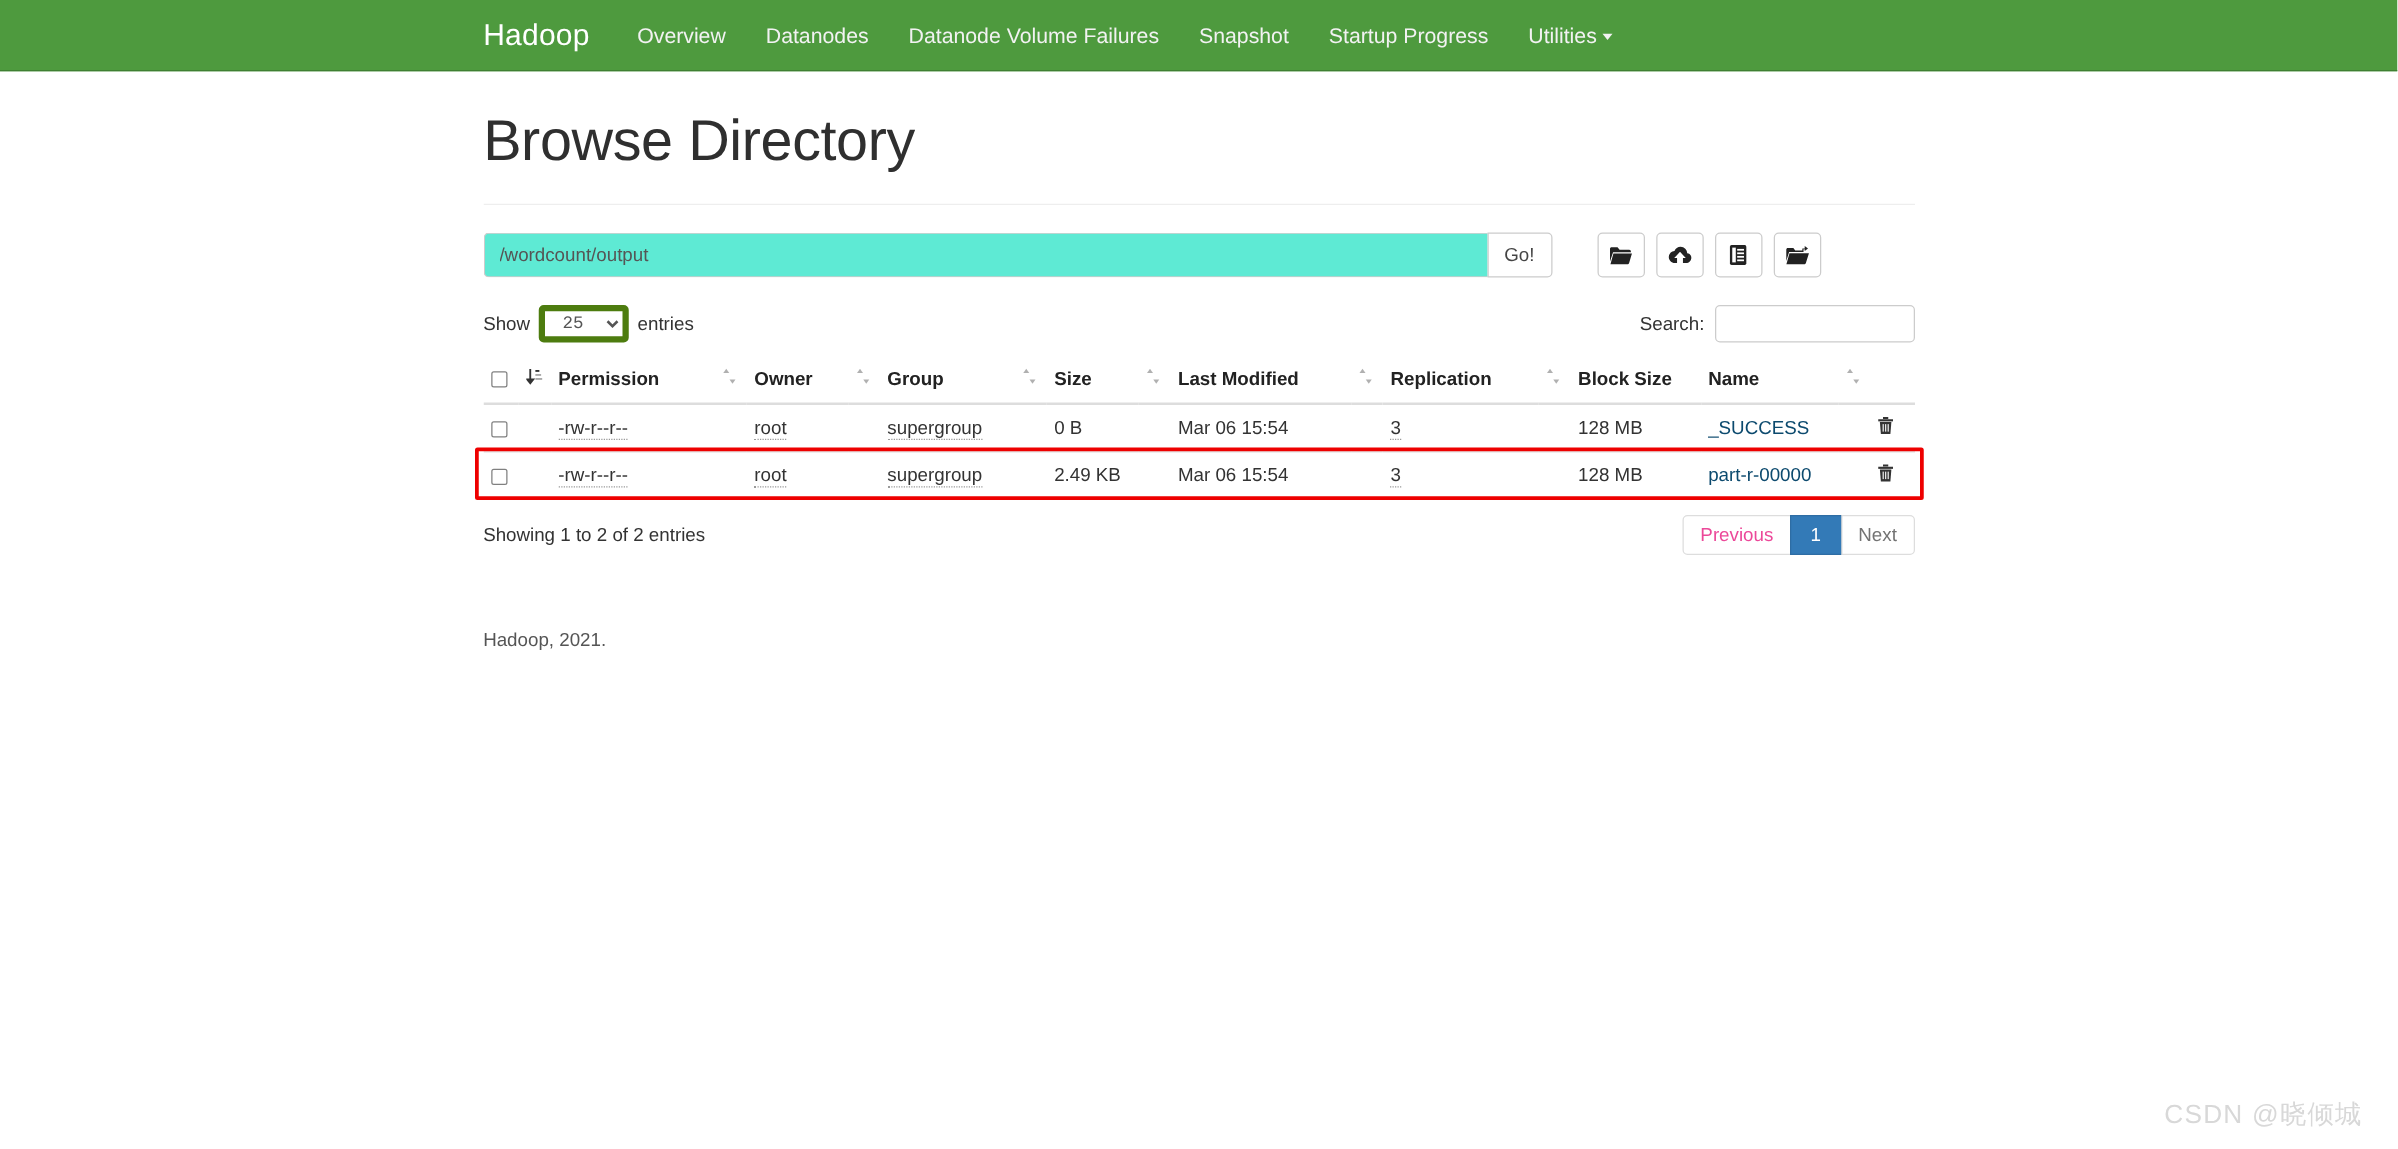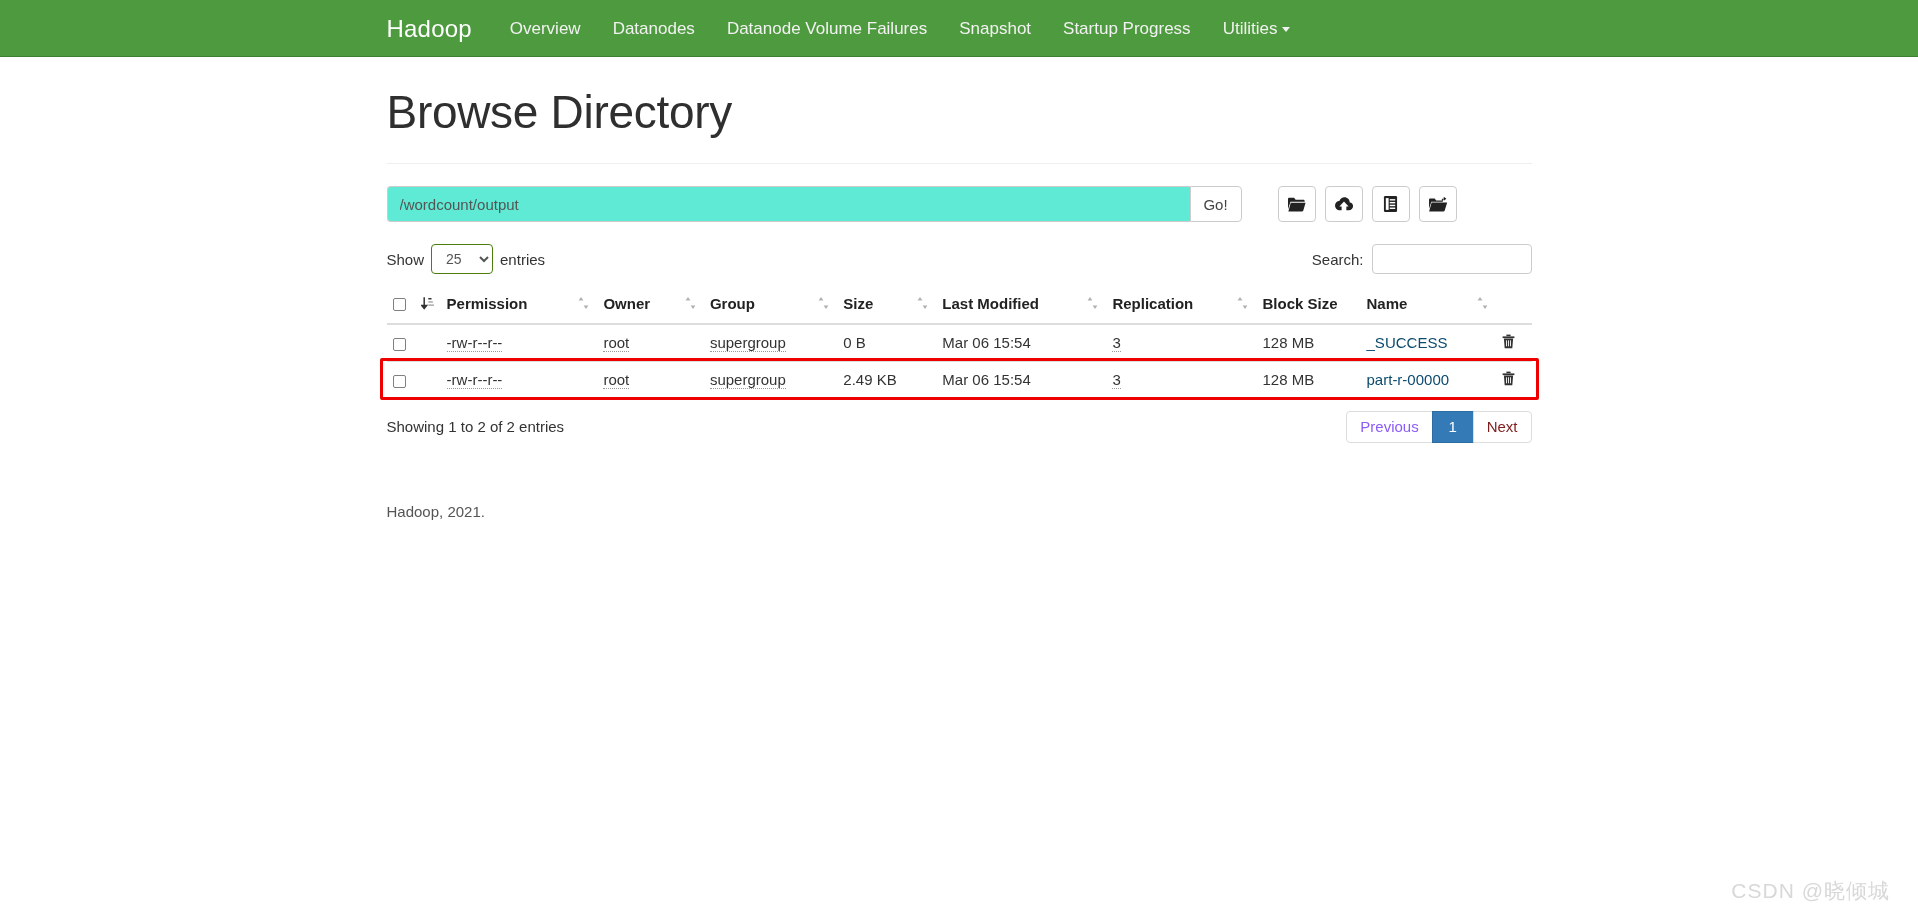--- a/index.html
+++ b/index.html
@@ -130,27 +130,27 @@
   }
   .length-ctrl {
     font-size: 15px;
     color: #333333;
     display: flex;
     align-items: center;
     gap: 7px;
   }
   .length-select {
     height: 30px;
-    border: 1px solid #4d7c0f;
+    border: 5px solid #4d7c0f;
     border-radius: 4px;
     padding: 0 6px 0 10px;
     font-size: 14px;
     color: #555555;
     background: #ffffff;
-    font-family: Liberation Sans, sans-serif;
+    font-family: Liberation Mono, monospace;
     cursor: pointer;
     min-width: 57px;
   }
   .filter-ctrl {
     font-size: 15px;
     color: #333333;
     display: flex;
     align-items: center;
     gap: 8px;
   }
@@ -267,22 +267,22 @@
     color: #337ab7;
     font-size: 15px;
     font-family: "Liberation Sans", sans-serif;
     cursor: pointer;
     padding: 0 13px;
     margin-left: -1px;
     display: flex;
     align-items: center;
     justify-content: center;
   }
-  .page-btn:first-child { border-radius: 4px 0 0 4px; margin-left: 16px; color: #8b5cf6; }
-  .page-btn:last-child { border-radius: 0 4px 4px 0; color: #7f1d1d; }
+  .page-btn:first-child { border-radius: 4px 0 0 4px; margin-left: 16px; color: #ec4899; }
+  .page-btn:last-child { border-radius: 0 4px 4px 0; color: #737373; }
   .page-btn.active {
     background: #337ab7;
     border-color: #2e6da4;
     color: #ffffff;
     cursor: default;
   }
 
   
   .page-footer {
     margin-top: 42px;

